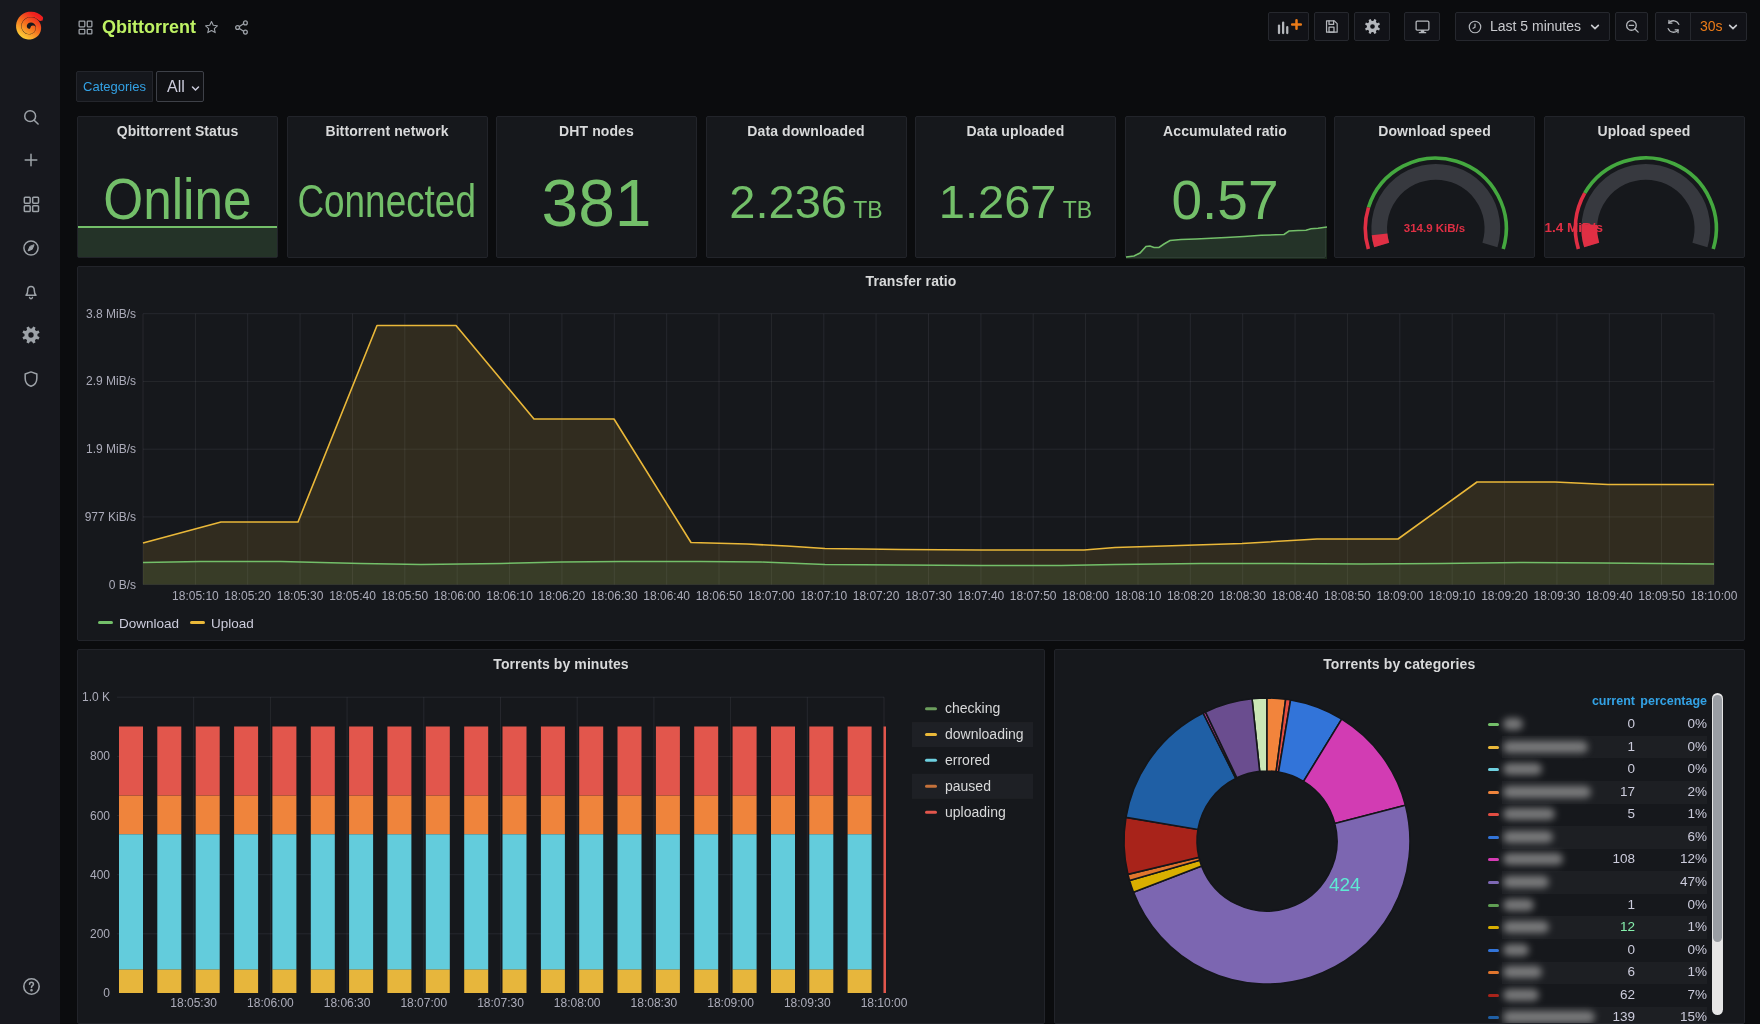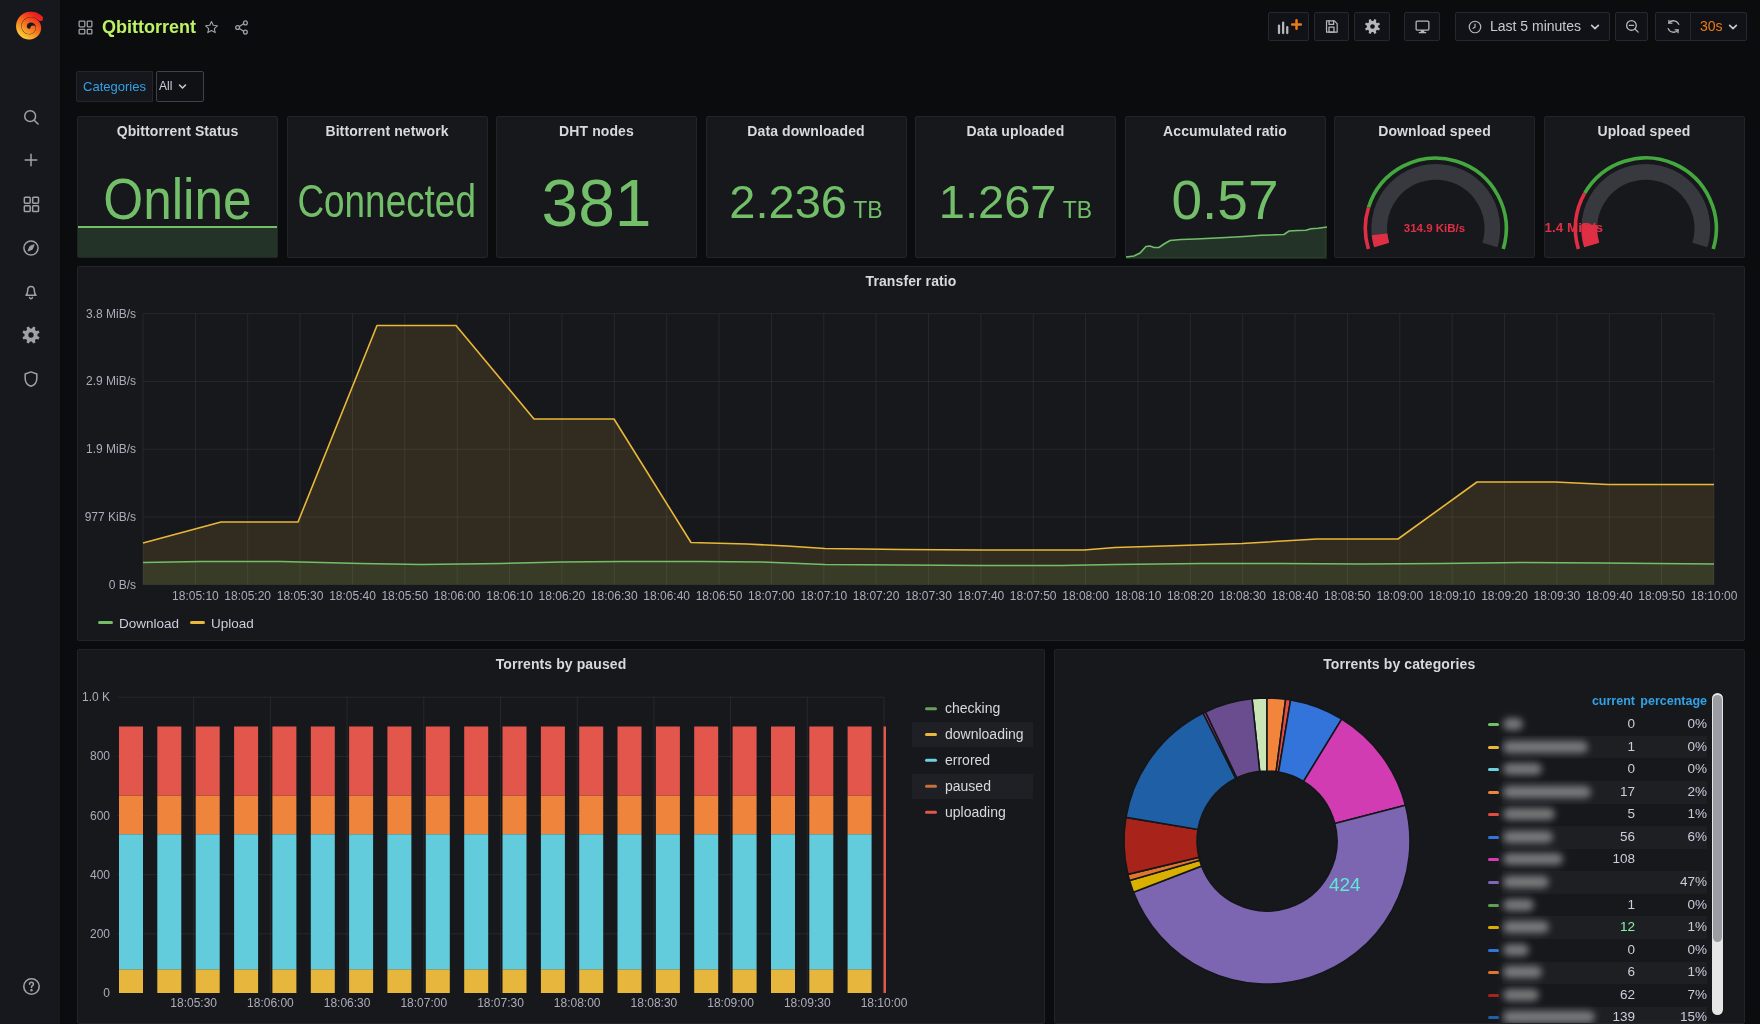--- a/index.html
+++ b/index.html
@@ -128,21 +128,21 @@
       <path d="M18.4 20.8 V16.7 H14.3"></path>
     </svg>
     <div class="abs" style="left:34px;top:0;bottom:0;width:1px;background:#26282e"></div>
     <div class="abs" style="left:44px;top:0;line-height:27px;font-size:14px;color:#eb7b18;font-weight:500">30s</div>
     <svg class="abs" style="right:8px;top:10px" width="10" height="8" viewBox="0 0 12 8" fill="none" stroke="#c9cace" stroke-width="2" stroke-linecap="round">
       <path d="M2 2 L6 6 L10 2"></path>
     </svg>
   </div>
 
 <div class="abs" style="left:76px;top:71px;width:77px;height:31px;background:#15171c;border:1px solid #24262c;border-radius:2px 0 0 2px;color:#33a2e5;font-size:13px;font-weight:500;text-align:center;line-height:29px">Categories</div>
-<div class="abs" style="left:156px;top:71px;width:48px;height:31px;background:#101114;border:1px solid #3e4148;border-radius:2px;color:#ccccdc;font-size:12px;font-weight:500;line-height:29px;padding-left:2px">All <svg style="display:inline-block;margin-left:2px" width="9" height="7" viewBox="0 0 12 8" fill="none" stroke="#ccccdc" stroke-width="2" stroke-linecap="round">
+<div class="abs" style="left:156px;top:71px;width:48px;height:31px;background:#101114;border:1px solid #3e4148;border-radius:2px;color:#ccccdc;font-size:16px;font-weight:500;line-height:29px;padding-left:10px">All <svg style="display:inline-block;margin-left:2px" width="9" height="7" viewBox="0 0 12 8" fill="none" stroke="#ccccdc" stroke-width="2" stroke-linecap="round">
       <path d="M2 2 L6 6 L10 2"></path>
     </svg></div>
 <div class="panel" style="left:77px;top:116px;width:201px;height:142px">
     <div class="ptitle">Qbittorrent Status</div>
     <div class="abs" style="left:0;right:0;top:82px;height:0;display:flex;justify-content:center;align-items:center;font-weight:500;color:#73bf69">
       <span style="display:inline-block;white-space:nowrap;line-height:1;transform:scaleX(0.9);"><span style="font-size:57px">Online</span></span>
     </div>
     <div class="abs" style="left:0;right:0;top:108.5px;height:2px;background:#73bf69"></div>
     <div class="abs" style="left:0;right:0;top:110.5px;bottom:0;background:rgba(115,191,105,0.16)"></div>
   </div>
@@ -280,21 +280,21 @@
 <text class="axis" x="1531.3" y="332.5" text-anchor="middle">18:09:40</text>
 <text class="axis" x="1583.6" y="332.5" text-anchor="middle">18:09:50</text>
 <text class="axis" x="1636.0" y="332.5" text-anchor="middle">18:10:00</text>
 <rect x="20" y="354" width="15" height="3" rx="1.5" fill="#73bf69"></rect>
 <text x="41" y="361" font-size="13.5" fill="#ccccdc">Download</text>
 <rect x="112" y="354" width="15" height="3" rx="1.5" fill="#eab839"></rect>
 <text x="133" y="361" font-size="13.5" fill="#ccccdc">Upload</text>
 </svg>
   </div>
 <div class="panel" style="left:77px;top:649px;width:968px;height:375px;overflow:hidden">
-<div class="ptitle" style="text-align:center">Torrents by paused</div>
+<div class="ptitle" style="text-align:center">Torrents by minutes</div>
 <svg class="abs" style="left:0;top:0" width="968" height="375" viewBox="0 0 968 375">
 <g stroke="rgba(204,204,220,0.09)" stroke-width="1">
         <line x1="39" y1="283.8" x2="806" y2="283.8"></line>
         <line x1="39" y1="224.7" x2="806" y2="224.7"></line>
         <line x1="39" y1="165.5" x2="806" y2="165.5"></line>
         <line x1="39" y1="106.4" x2="806" y2="106.4"></line>
         <line x1="39" y1="47.2" x2="806" y2="47.2"></line>
         <line x1="115.7" y1="47.2" x2="115.7" y2="343"></line>
         <line x1="192.4" y1="47.2" x2="192.4" y2="343"></line>
         <line x1="269.1" y1="47.2" x2="269.1" y2="343"></line>
@@ -453,25 +453,25 @@
     <div class="abs" style="left:448px;top:135.8px;width:88px;height:12px;border-radius:6px;background:#ababab;filter:blur(3.5px);opacity:0.65"></div>
     <div class="abs" style="left:0;top:133.8px;width:580.5px;text-align:right;font-size:13.5px;color:#ccccdc">17</div>
     <div class="abs" style="left:0;top:133.8px;width:652.5px;text-align:right;font-size:13.5px;color:#ccccdc">2%</div>
     <div class="abs" style="left:433.5px;top:163.3px;width:11px;height:3px;border-radius:1.5px;background:#e24d42"></div>
     <div class="abs" style="left:448px;top:158.3px;width:52px;height:12px;border-radius:6px;background:#ababab;filter:blur(3.5px);opacity:0.65"></div>
     <div class="abs" style="left:0;top:156.3px;width:580.5px;text-align:right;font-size:13.5px;color:#ccccdc">5</div>
     <div class="abs" style="left:0;top:156.3px;width:652.5px;text-align:right;font-size:13.5px;color:#ccccdc">1%</div>
     <div class="abs" style="left:447px;top:176.2px;width:205.5px;height:22.5px;background:rgba(255,255,255,0.03)"></div>
     <div class="abs" style="left:433.5px;top:185.9px;width:11px;height:3px;border-radius:1.5px;background:#3274d9"></div>
     <div class="abs" style="left:448px;top:180.9px;width:50px;height:12px;border-radius:6px;background:#ababab;filter:blur(3.5px);opacity:0.65"></div>
-    <div class="abs" style="left:0;top:178.9px;width:580.5px;text-align:right;font-size:13.5px;color:#ccccdc">56</div>
     <div class="abs" style="left:0;top:178.9px;width:652.5px;text-align:right;font-size:13.5px;color:#ccccdc">6%</div>
     <div class="abs" style="left:433.5px;top:208.4px;width:11px;height:3px;border-radius:1.5px;background:#d63bb4"></div>
     <div class="abs" style="left:448px;top:203.4px;width:60px;height:12px;border-radius:6px;background:#ababab;filter:blur(3.5px);opacity:0.65"></div>
     <div class="abs" style="left:0;top:201.4px;width:580.5px;text-align:right;font-size:13.5px;color:#ccccdc">108</div>
+    <div class="abs" style="left:0;top:201.4px;width:652.5px;text-align:right;font-size:13.5px;color:#ccccdc">12%</div>
     <div class="abs" style="left:447px;top:221.3px;width:205.5px;height:22.5px;background:rgba(255,255,255,0.03)"></div>
     <div class="abs" style="left:433.5px;top:231.0px;width:11px;height:3px;border-radius:1.5px;background:#7e68b5"></div>
     <div class="abs" style="left:448px;top:226.0px;width:46px;height:12px;border-radius:6px;background:#ababab;filter:blur(3.5px);opacity:0.65"></div>
     <div class="abs" style="left:0;top:224.0px;width:580.5px;text-align:center;font-size:19px;color:#5eead4">424</div>
     <div class="abs" style="left:0;top:224.0px;width:652.5px;text-align:right;font-size:13.5px;color:#ccccdc">47%</div>
     <div class="abs" style="left:433.5px;top:253.5px;width:11px;height:3px;border-radius:1.5px;background:#5f9e53"></div>
     <div class="abs" style="left:448px;top:248.5px;width:31px;height:12px;border-radius:6px;background:#ababab;filter:blur(3.5px);opacity:0.65"></div>
     <div class="abs" style="left:0;top:246.5px;width:580.5px;text-align:right;font-size:13.5px;color:#ccccdc">1</div>
     <div class="abs" style="left:0;top:246.5px;width:652.5px;text-align:right;font-size:13.5px;color:#ccccdc">0%</div>
     <div class="abs" style="left:447px;top:266.4px;width:205.5px;height:22.5px;background:rgba(255,255,255,0.03)"></div>

